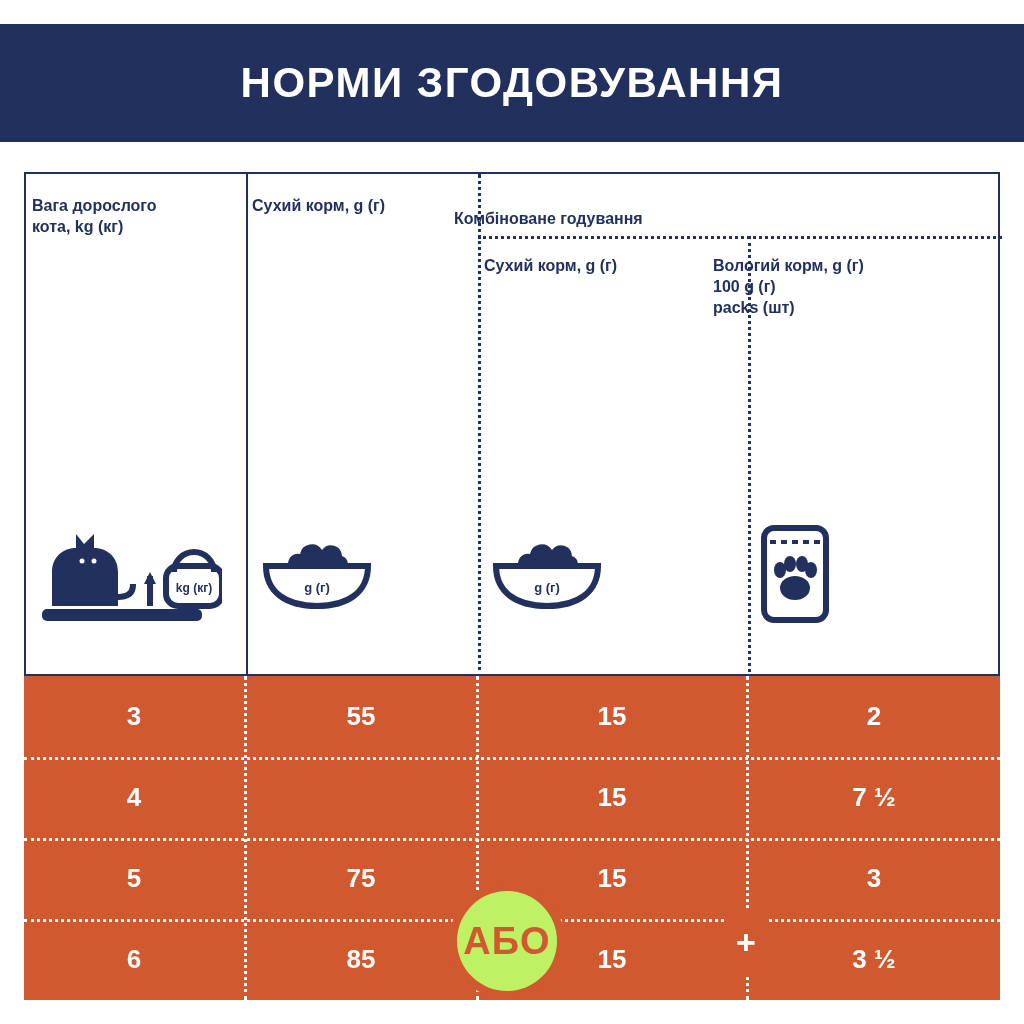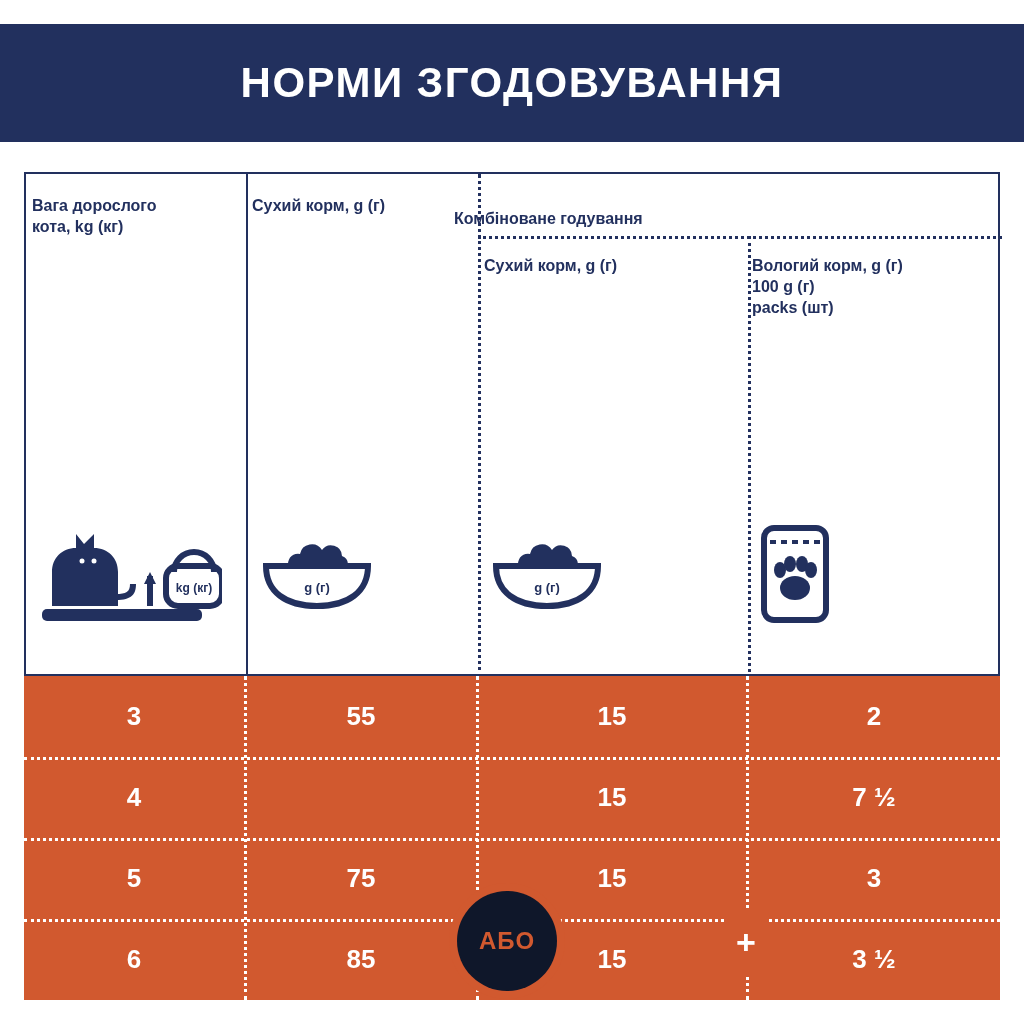--- a/index.html
+++ b/index.html
@@ -52,21 +52,21 @@
     text-align:left;
     font-size:16px;
     font-weight:bold;
     line-height:1.3;
     color:#22305e;
   }
   .hc-weight{left:6px;top:22px;width:210px;}
   .hc-dry{left:226px;top:22px;width:222px;}
   .hc-comb{left:428px;top:22px;width:518px;margin-top:13px;}
   .hc-dry2{left:458px;top:82px;width:262px;}
-  .hc-wet{left:726px;top:82px;width:248px;}
+  .hc-wet{left:687px;top:82px;width:248px;}
 
   
   .icon-wrap{position:absolute;display:flex;align-items:center;}
   .ic-cat{left:6px;top:330px;width:212px;height:140px;}
   .ic-bowl1{left:226px;top:330px;width:224px;height:140px;}
   .ic-bowl2{left:456px;top:330px;width:264px;height:140px;}
   .ic-pack{left:726px;top:330px;width:248px;height:140px;}
 
   
   .data-box{
@@ -90,23 +90,23 @@
   .c4{left:724px;width:252px;}
 
   
   .odot-h{position:absolute;left:0;width:976px;height:0;border-top:3px dotted #ffffff;}
   .odot-v{position:absolute;top:0;height:324px;width:0;border-left:3px dotted #ffffff;}
 
   
   .abo{
     position:absolute;left:433px;top:215px;
     width:100px;height:100px;border-radius:50%;
-    background:#0f172a;
-    display:flex;align-items:center;justify-content:center;
-    color:#d1592f;font-size:24px;font-weight:bold;letter-spacing:1px;
+    background:#bef264;
+    display:flex;align-items:center;justify-content:center;
+    color:#d1592f;font-size:38px;font-weight:bold;letter-spacing:1px;
     z-index:5;
   }
   .plus{
     position:absolute;left:698px;top:248px;width:48px;height:36px;
     display:flex;align-items:center;justify-content:center;
     color:#ffffff;font-size:34px;font-weight:bold;
     z-index:5;
   }
   
   .plus-mask{

